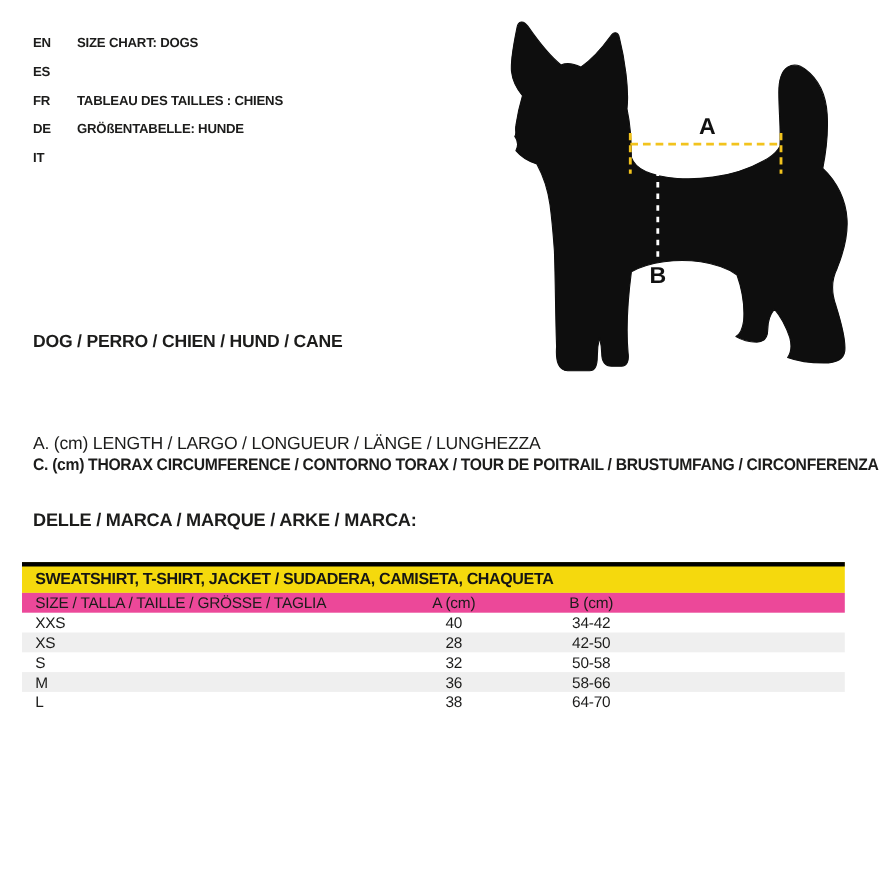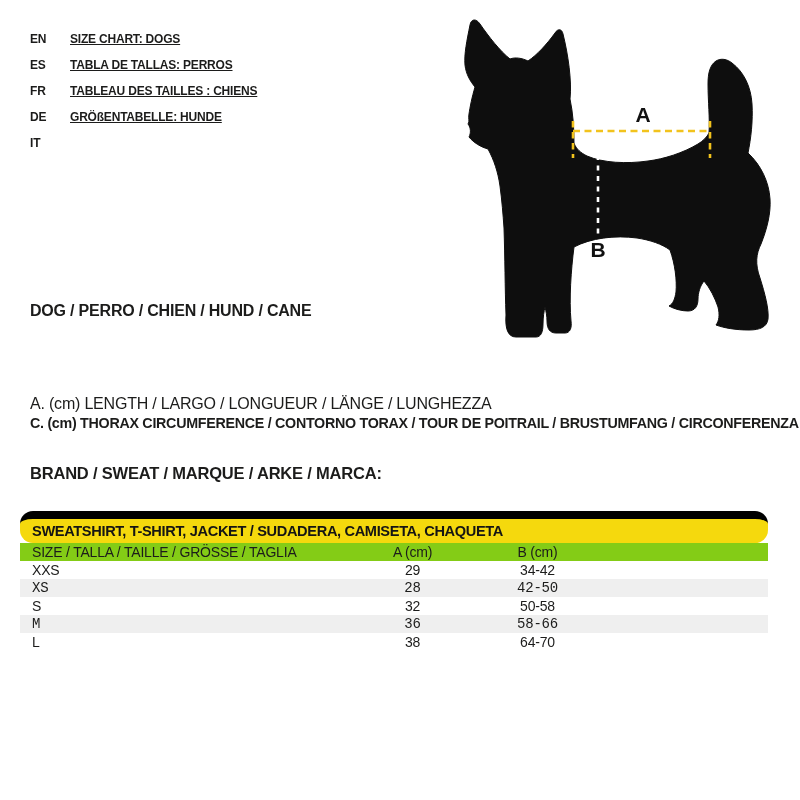--- a/index.html
+++ b/index.html
@@ -11,66 +11,64 @@
     color:#1c1c1b;
     overflow:hidden;
     -webkit-font-smoothing:antialiased;
   }
   .caps { letter-spacing:-0.2px; }
 
   
   .lang-list { position:absolute; left:30px; top:26px; }
   .lang-row { display:flex; height:26px; line-height:26px; font-size:12px; font-weight:700; }
   .lang-code { width:40px; }
-  .lang-label { white-space:nowrap;text-decoration:underline; }
+  .lang-label { white-space:nowrap; }
 
   
   .dog-figure { position:absolute; left:455px; top:10px; width:340px; height:330px; }
 
   
   .animal-line { position:absolute; left:30px; top:302px; font-size:16px; font-weight:700; white-space:nowrap;text-align:center; }
   .measure-a   { position:absolute; left:30px; top:395px; font-size:16px; font-weight:400; white-space:nowrap; }
   .measure-c   { position:absolute; left:30px; top:414px; font-size:15.2px; font-weight:700; white-space:nowrap;
                  transform:scaleX(0.94); transform-origin:0 50%; letter-spacing:-0.3px; }
   .brand-line  { position:absolute; left:30px; top:464px; font-size:16.5px; font-weight:700; white-space:nowrap; }
 
   
   .size-table { position:absolute; left:20px; top:511px; width:748px; font-size:14px; }
   .tbl-title {
     background:#f5d90d;
-    border-top:8px solid #000000;
+    border-top:4px solid #000000;
     padding:2px 0 2px 12px;
-    border-radius:13px;
   }
   .tbl-title div {
     font-size:14.6px; font-weight:700; line-height:20px;
     letter-spacing:-0.35px; white-space:nowrap; color:#151514;
   }
   .tbl-grid-row {
     display:grid;
     grid-template-columns:310px 165px 85px 1fr;
     height:18px; line-height:18px;
     letter-spacing:-0.2px;
   }
   .tbl-grid-row .c1 { padding-left:12px; text-align:left; white-space:nowrap; }
   .tbl-grid-row .c2, .tbl-grid-row .c3 { text-align:center; }
-  .tbl-head { background:#84cc16; }
-  .tbl-row.alt { background:#efefef;font-family:Liberation Mono, monospace; }
+  .tbl-head { background:#ec4899; }
+  .tbl-row.alt { background:#efefef; }
 </style>
 </head>
 <body>
 
 <div class="lang-list caps">
   <div class="lang-row">
     <span class="lang-code">EN</span>
     <span class="lang-label">SIZE CHART: DOGS</span>
   </div>
   <div class="lang-row">
     <span class="lang-code">ES</span>
-    <span class="lang-label">TABLA DE TALLAS: PERROS</span>
   </div>
   <div class="lang-row">
     <span class="lang-code">FR</span>
     <span class="lang-label">TABLEAU DES TAILLES : CHIENS</span>
   </div>
   <div class="lang-row">
     <span class="lang-code">DE</span>
     <span class="lang-label">GRÖßENTABELLE: HUNDE</span>
   </div>
   <div class="lang-row">
@@ -137,35 +135,35 @@
   <line x1="255" y1="111" x2="255" y2="148" stroke="#f2c31d" stroke-width="2.6" stroke-dasharray="6.5 4.5"></line>
 
   <line x1="143" y1="145" x2="143" y2="228" stroke="#ffffff" stroke-width="2.6" stroke-dasharray="5 5.5"></line>
   <text x="188" y="112" text-anchor="middle" font-family="Liberation Sans, sans-serif" font-size="21" font-weight="bold" fill="#111">A</text>
   <text x="143" y="247" text-anchor="middle" font-family="Liberation Sans, sans-serif" font-size="21" font-weight="bold" fill="#111">B</text>
 </svg>
 
 <div class="animal-line caps">DOG / PERRO / CHIEN / HUND / CANE</div>
 <div class="measure-a caps">A. (cm) LENGTH / LARGO / LONGUEUR / LÄNGE / LUNGHEZZA</div>
 <div class="measure-c caps">C. (cm) THORAX CIRCUMFERENCE / CONTORNO TORAX / TOUR DE POITRAIL / BRUSTUMFANG / CIRCONFERENZA TORACE</div>
-<div class="brand-line caps">BRAND / SWEAT / MARQUE / ARKE / MARCA:</div>
+<div class="brand-line caps">DELLE / MARCA / MARQUE / ARKE / MARCA:</div>
 
 <div class="size-table">
   <div class="tbl-title">
     <div>SWEATSHIRT, T-SHIRT, JACKET / SUDADERA, CAMISETA, CHAQUETA</div>
   </div>
   <div class="tbl-grid-row tbl-head">
     <span class="c1">SIZE / TALLA / TAILLE / GRÖSSE / TAGLIA</span>
     <span class="c2">A (cm)</span>
     <span class="c3">B (cm)</span>
     <span></span>
   </div>
   <div class="tbl-grid-row tbl-row">
     <span class="c1">XXS</span>
-    <span class="c2">29</span>
+    <span class="c2">40</span>
     <span class="c3">34-42</span>
     <span></span>
   </div>
   <div class="tbl-grid-row tbl-row alt">
     <span class="c1">XS</span>
     <span class="c2">28</span>
     <span class="c3">42-50</span>
     <span></span>
   </div>
   <div class="tbl-grid-row tbl-row">

